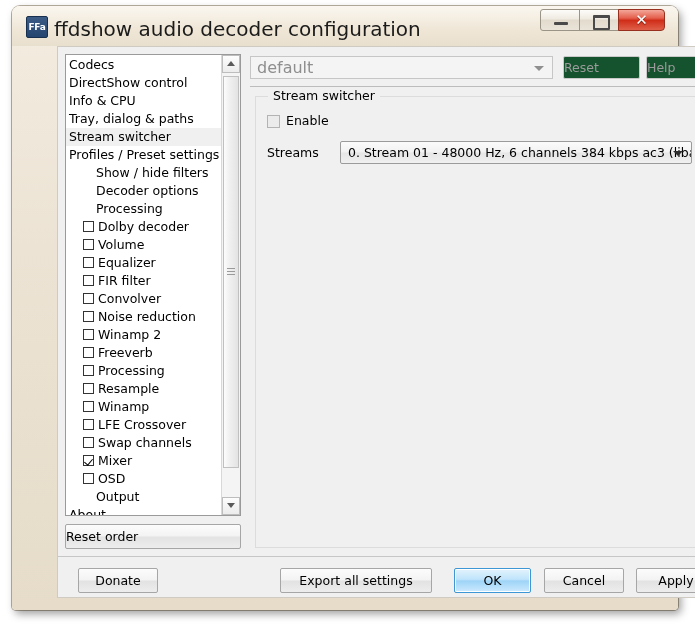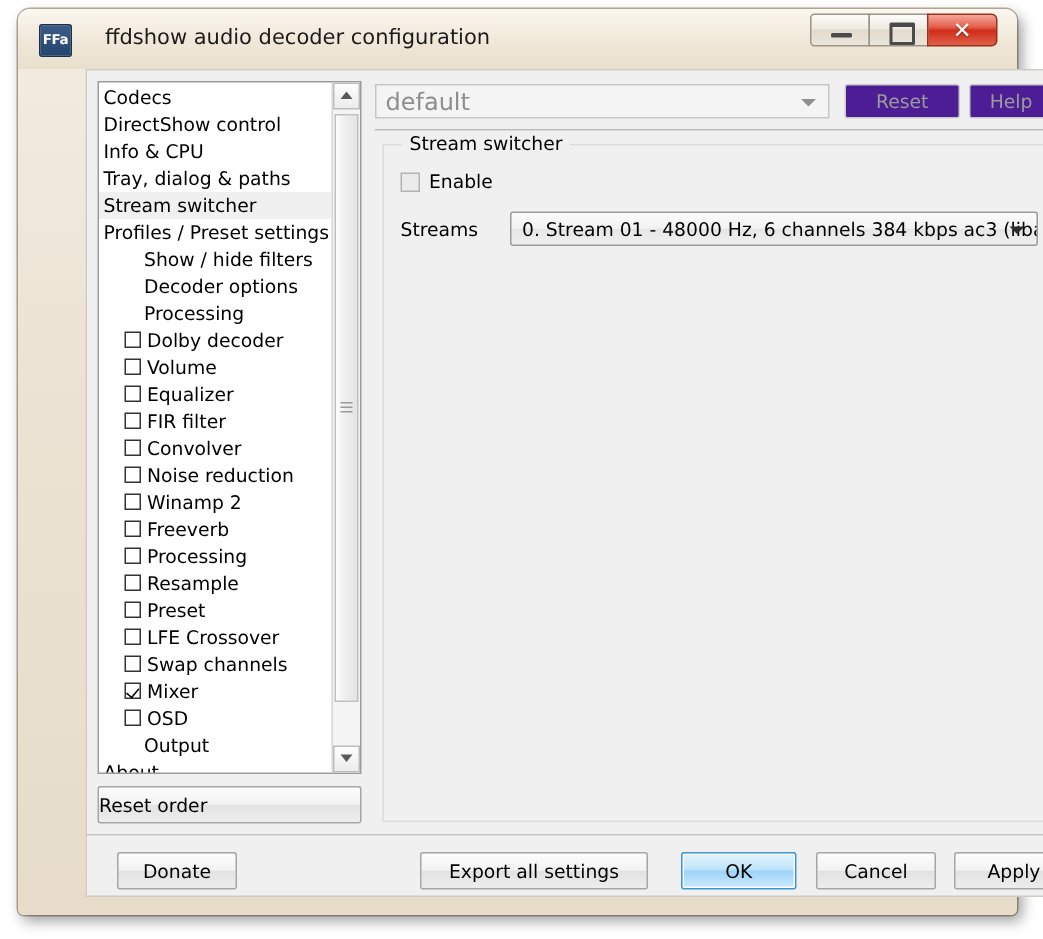--- a/index.html
+++ b/index.html
@@ -51,24 +51,23 @@
     font-size: 9px;
     font-weight: bold;
     line-height: 20px;
     text-align: center;
     letter-spacing: -0.3px;
     font-family: "DejaVu Sans", sans-serif;
   }
   #title-text {
     position: absolute;
     left: 42px; top: 11px;
-    font-size: 14px;
+    font-size: 20px;
     color: #1b1b1b;
     white-space: nowrap;
-    margin-left: 16px;
   }
 
   .winbtn {
     position: absolute;
     top: 3px;
     height: 22px;
     border: 1px solid #9a9487;
     box-sizing: border-box;
     cursor: default;
   }
@@ -278,28 +277,28 @@
     right: 8px; top: 9px;
     width: 0; height: 0;
     border-left: 5px solid transparent;
     border-right: 5px solid transparent;
     border-top: 5px solid #8f8f8f;
   }
   .top-btn {
     position: absolute;
     top: 2px;
     height: 23px;
-    background: #4c1d95;
+    background: #14532d;
     border: 1px solid #c9c9c9;
     border-radius: 2px;
     box-sizing: border-box;
     color: #9b9b9b;
     font-size: 12.5px;
     line-height: 21px;
-    text-align: center;
+    text-align: left;
     cursor: default;
   }
   #btn-reset { left: 313px; width: 77px; }
   #btn-help  { left: 396px; width: 56px; }
 
   #panel-sep {
     position: absolute;
     left: 0; top: 32px;
     width: 453px;
     height: 0;
@@ -441,21 +440,21 @@
           <div class="tree-item cb"><span class="tree-cbox"></span><span class="tree-label">Dolby decoder</span></div>
           <div class="tree-item cb"><span class="tree-cbox"></span><span class="tree-label">Volume</span></div>
           <div class="tree-item cb"><span class="tree-cbox"></span><span class="tree-label">Equalizer</span></div>
           <div class="tree-item cb"><span class="tree-cbox"></span><span class="tree-label">FIR filter</span></div>
           <div class="tree-item cb"><span class="tree-cbox"></span><span class="tree-label">Convolver</span></div>
           <div class="tree-item cb"><span class="tree-cbox"></span><span class="tree-label">Noise reduction</span></div>
           <div class="tree-item cb"><span class="tree-cbox"></span><span class="tree-label">Winamp 2</span></div>
           <div class="tree-item cb"><span class="tree-cbox"></span><span class="tree-label">Freeverb</span></div>
           <div class="tree-item cb"><span class="tree-cbox"></span><span class="tree-label">Processing</span></div>
           <div class="tree-item cb"><span class="tree-cbox"></span><span class="tree-label">Resample</span></div>
-          <div class="tree-item cb"><span class="tree-cbox"></span><span class="tree-label">Preset</span></div>
+          <div class="tree-item cb"><span class="tree-cbox"></span><span class="tree-label">Winamp</span></div>
           <div class="tree-item cb"><span class="tree-cbox"></span><span class="tree-label">LFE Crossover</span></div>
           <div class="tree-item cb"><span class="tree-cbox"></span><span class="tree-label">Swap channels</span></div>
           <div class="tree-item cb"><span class="tree-cbox checked"></span><span class="tree-label">Mixer</span></div>
           <div class="tree-item cb"><span class="tree-cbox"></span><span class="tree-label">OSD</span></div>
           <div class="tree-item indent"><span class="tree-label">Output</span></div>
           <div class="tree-item"><span class="tree-label">About</span></div>
         </div>
 
       <div id="tree-scroll">
         <div class="sb-btn" id="sb-up">

